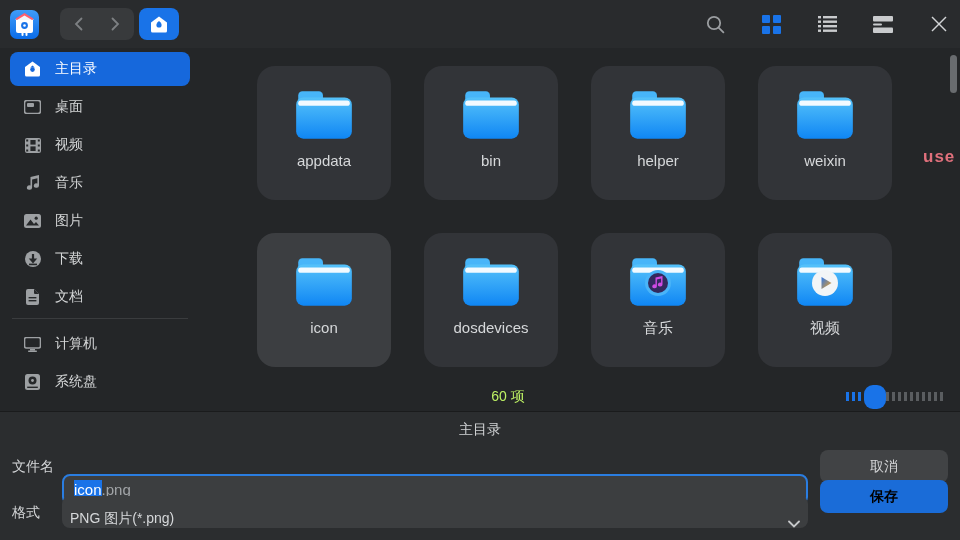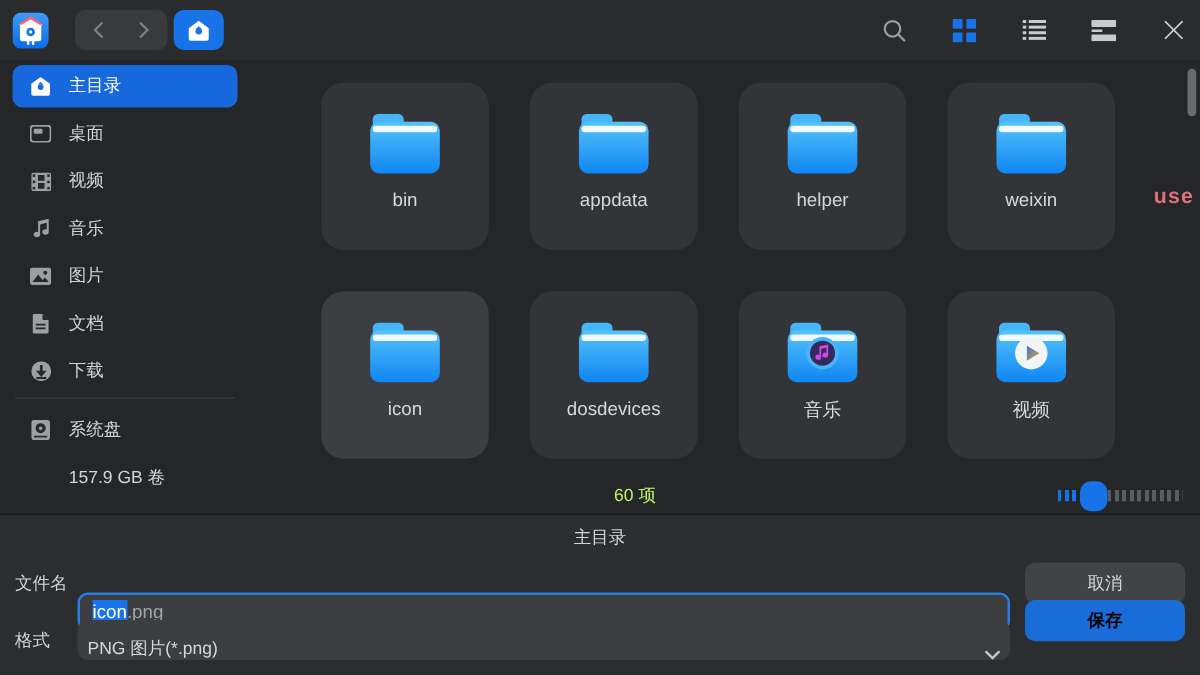--- a/index.html
+++ b/index.html
@@ -203,43 +203,53 @@
         <svg width="17" height="14" viewBox="0 0 17 14">
           <rect x="0" y="0" width="17" height="14" rx="2.5" fill="currentColor"></rect>
           <circle cx="12.2" cy="4.2" r="1.6" fill="#26282a"></circle>
           <path d="M2 11.5 L6.5 5.5 L10 10 L12 8 L15 11.5 Z" fill="#26282a"></path>
         </svg>
       </span>
     <span>图片</span>
   </div>
   <div class="side-item">
     <span class="sic">
+        <svg width="16" height="16" viewBox="0 0 16 16">
+          <circle cx="8" cy="8" r="8" fill="currentColor"></circle>
+          <rect x="6.9" y="3" width="2.2" height="6" fill="#26282a"></rect>
+          <path d="M3.8 7.5 h8.4 L8 12.6 Z" fill="#26282a"></path>
+          <rect x="4" y="12.6" width="8" height="1.6" fill="#26282a"></rect>
+        </svg>
+      </span>
+    <span>下载</span>
+  </div>
+  <div class="side-item">
+    <span class="sic">
         <svg width="13" height="16" viewBox="0 0 13 16">
           <path d="M0 2 q0-2 2-2 h6 l5 5 v9 q0 2 -2 2 H2 q-2 0 -2 -2 Z" fill="currentColor"></path>
           <path d="M8 0 l5 5 h-4 q-1 0 -1 -1 Z" fill="#26282a"></path>
           <rect x="2.6" y="8" width="7.8" height="1.4" fill="#26282a"></rect>
           <rect x="2.6" y="11" width="7.8" height="1.4" fill="#26282a"></rect>
         </svg>
       </span>
     <span>文档</span>
   </div>
-  <div class="side-item">
-    <span class="sic">
-        <svg width="16" height="16" viewBox="0 0 16 16">
-          <circle cx="8" cy="8" r="8" fill="currentColor"></circle>
-          <rect x="6.9" y="3" width="2.2" height="6" fill="#26282a"></rect>
-          <path d="M3.8 7.5 h8.4 L8 12.6 Z" fill="#26282a"></path>
-          <rect x="4" y="12.6" width="8" height="1.6" fill="#26282a"></rect>
-        </svg>
-      </span>
-    <span>下载</span>
-  </div>
 
   <div class="side-divider"></div>
 
+  <div class="side-item">
+    <span class="sic">
+        <svg width="17" height="15" viewBox="0 0 17 15">
+          <rect x="0.5" y="0.5" width="16" height="10.5" rx="2" fill="none" stroke="currentColor" stroke-width="1.6"></rect>
+          <rect x="6" y="12" width="5" height="1.6" fill="currentColor"></rect>
+          <rect x="4" y="13.6" width="9" height="1.4" rx="0.7" fill="currentColor"></rect>
+        </svg>
+      </span>
+    <span>计算机</span>
+  </div>
   <div class="side-item">
     <span class="sic">
         <svg width="15" height="16" viewBox="0 0 15 16">
           <rect x="0" y="0" width="15" height="16" rx="2.5" fill="currentColor"></rect>
           <circle cx="7.5" cy="6.5" r="4" fill="#26282a"></circle>
           <circle cx="7.5" cy="6.5" r="1.4" fill="currentColor"></circle>
           <rect x="2.2" y="12.6" width="10.6" height="1.4" fill="#26282a"></rect>
         </svg>
       </span>
     <span>系统盘</span>
@@ -253,32 +263,32 @@
 <div class="maingrid">
 
   <div class="tile">
     <span class="fwrap">
       <svg width="66" height="58" viewBox="0 0 64 56">
           <rect x="7" y="5" width="24" height="14" rx="4" fill="#47b5f9"></rect>
           <rect x="5" y="11" width="54" height="40" rx="7" fill="url(#folderGrad)"></rect>
           <rect x="7" y="14" width="50" height="5" rx="2.5" fill="#ffffff" opacity="0.93"></rect>
         </svg>
     </span>
+    <span class="fname">appdata</span>
+  </div>
+
+  <div class="tile">
+    <span class="fwrap">
+      <svg width="66" height="58" viewBox="0 0 64 56">
+          <rect x="7" y="5" width="24" height="14" rx="4" fill="#47b5f9"></rect>
+          <rect x="5" y="11" width="54" height="40" rx="7" fill="url(#folderGrad)"></rect>
+          <rect x="7" y="14" width="50" height="5" rx="2.5" fill="#ffffff" opacity="0.93"></rect>
+        </svg>
+    </span>
     <span class="fname">bin</span>
-  </div>
-
-  <div class="tile">
-    <span class="fwrap">
-      <svg width="66" height="58" viewBox="0 0 64 56">
-          <rect x="7" y="5" width="24" height="14" rx="4" fill="#47b5f9"></rect>
-          <rect x="5" y="11" width="54" height="40" rx="7" fill="url(#folderGrad)"></rect>
-          <rect x="7" y="14" width="50" height="5" rx="2.5" fill="#ffffff" opacity="0.93"></rect>
-        </svg>
-    </span>
-    <span class="fname">appdata</span>
   </div>
 
   <div class="tile">
     <span class="fwrap">
       <svg width="66" height="58" viewBox="0 0 64 56">
           <rect x="7" y="5" width="24" height="14" rx="4" fill="#47b5f9"></rect>
           <rect x="5" y="11" width="54" height="40" rx="7" fill="url(#folderGrad)"></rect>
           <rect x="7" y="14" width="50" height="5" rx="2.5" fill="#ffffff" opacity="0.93"></rect>
         </svg>
     </span>

